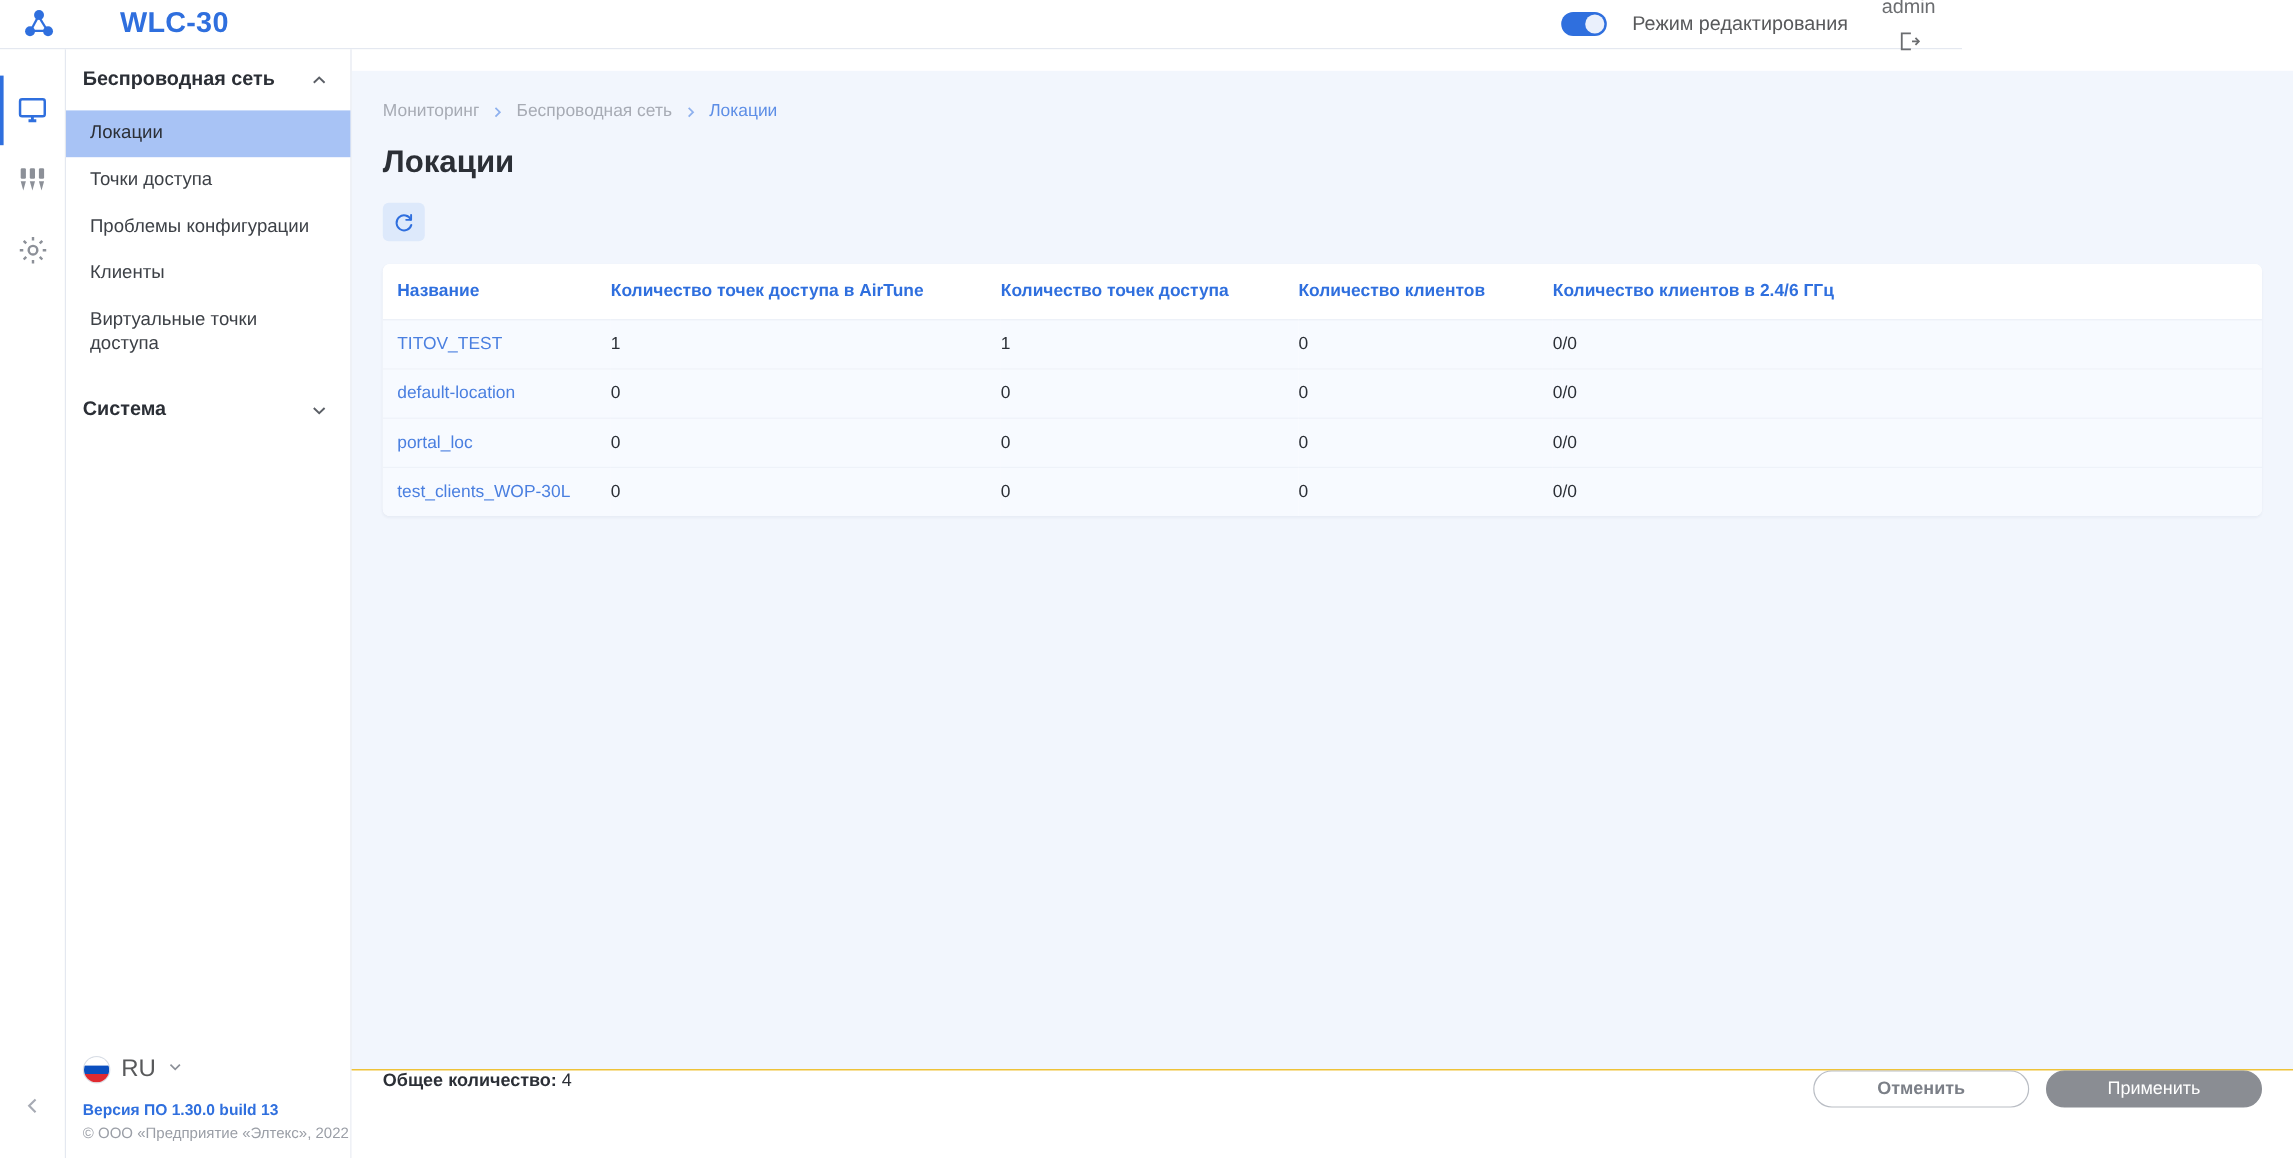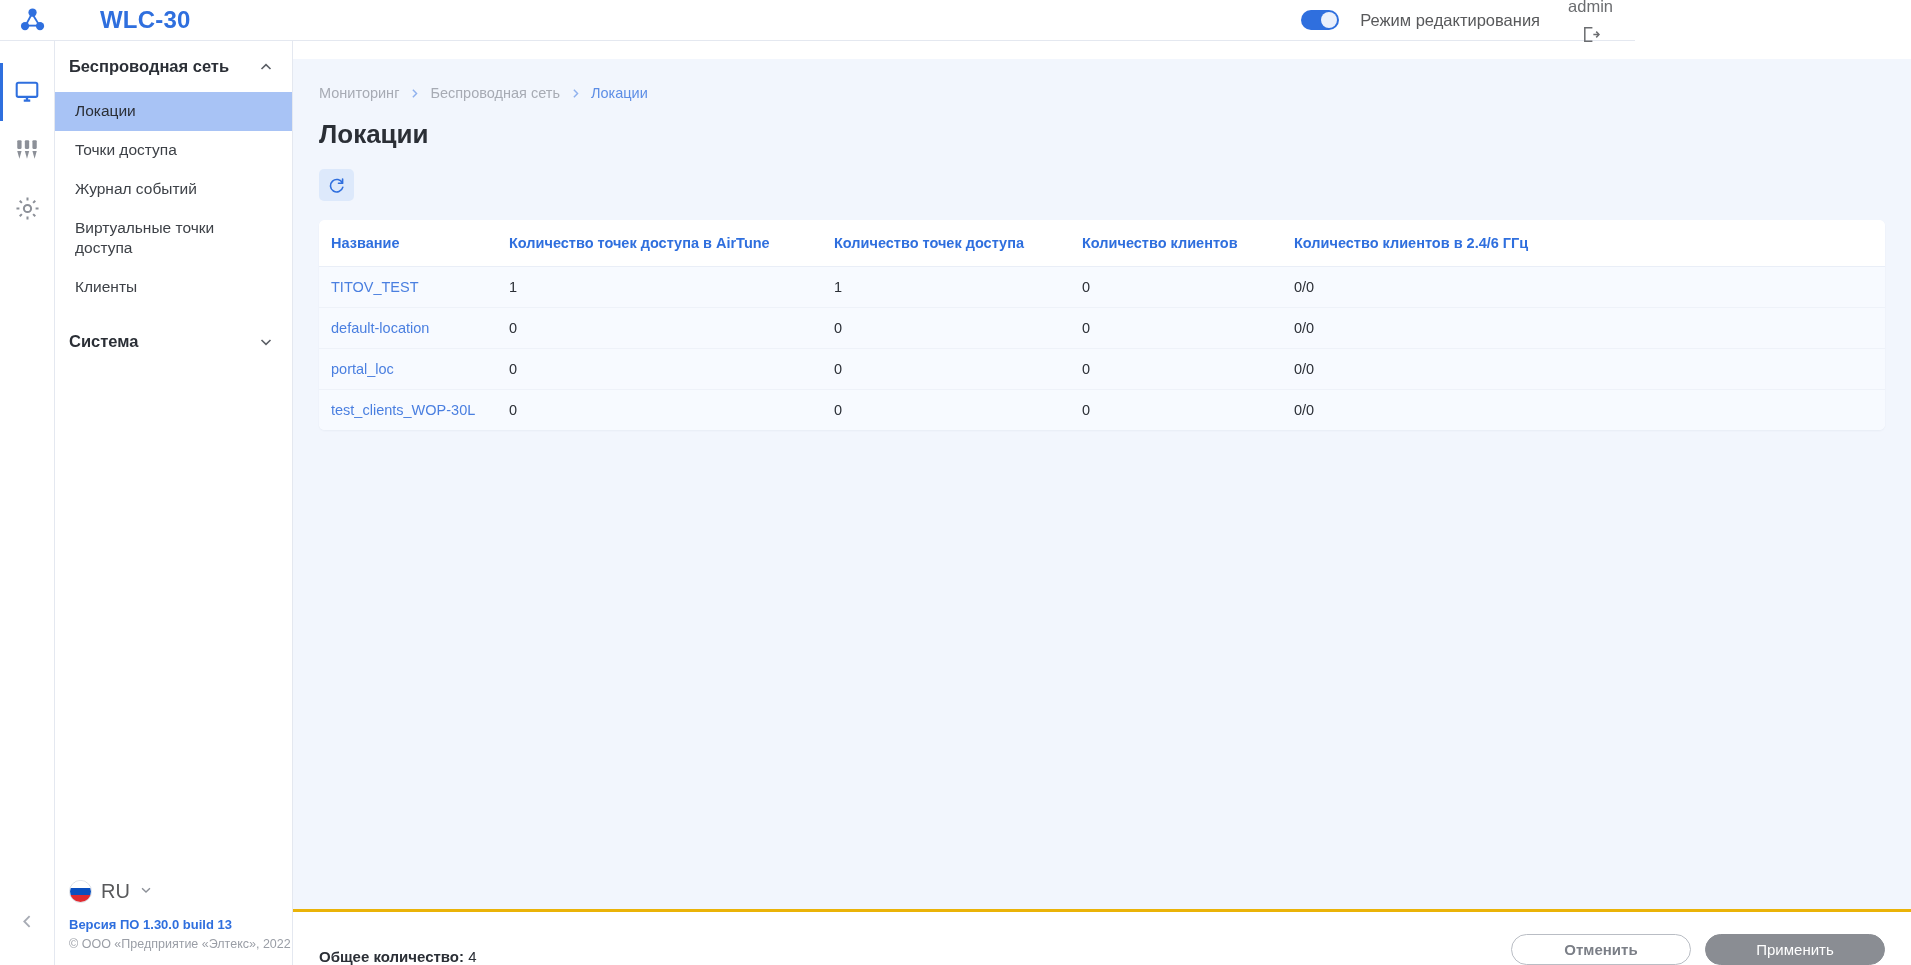--- a/index.html
+++ b/index.html
@@ -149,23 +149,23 @@
     border-bottom: 1px solid #eef2f9;
     background: #f7faff;
   }
   tbody tr:last-child td { border-bottom: none; }
   tbody td:first-child { padding-left: 12px; }
   .cell-link { color: #4a7fe0; cursor: pointer; }
 
   
   .bottombar {
     position: absolute; left: 293px; bottom: 0;
-    width: 1618px; height: 56px;
-    background: #ffffff; border-top: 3px solid #eab308;
-    display: flex; align-items: flex-end;
+    width: 1618px; height: 74px;
+    background: #ffffff; border-top: 1px solid #eab308;
+    display: flex; align-items: flex-start;
     padding: 0 26px;
     z-index: 18;
   }
   .total-text { font-size: 15px; color: #2b2f36; }
   .total-text b { font-weight: bold; }
   .total-text span { font-weight: normal; }
   .btn-group { margin-left: auto; display: flex; align-items: center; gap: 14px; }
   .btn {
     height: 31px; min-width: 180px; border-radius: 16px;
     font-size: 15px; cursor: pointer;
@@ -251,27 +251,27 @@
     </span>
   </div>
 
   <div class="sb-item active">
     <span>Локации</span>
   </div>
   <div class="sb-item">
     <span>Точки доступа</span>
   </div>
   <div class="sb-item">
-    <span>Журнал событий</span>
+    <span>Проблемы конфигурации</span>
+  </div>
+  <div class="sb-item">
+    <span>Клиенты</span>
   </div>
   <div class="sb-item">
     <span style="max-width:160px;display:inline-block">Виртуальные точки доступа</span>
-  </div>
-  <div class="sb-item">
-    <span>Клиенты</span>
   </div>
 
   <div class="sb-group-header" style="margin-top:10px">
     <span>Система</span>
     <span class="chev">
       <svg width="16" height="16" viewBox="0 0 16 16" fill="none" stroke="#5b5f66" stroke-width="1.6">
           <path d="M3.5 6L8 10.4 12.5 6"></path>
         </svg>
     </span>
   </div>

